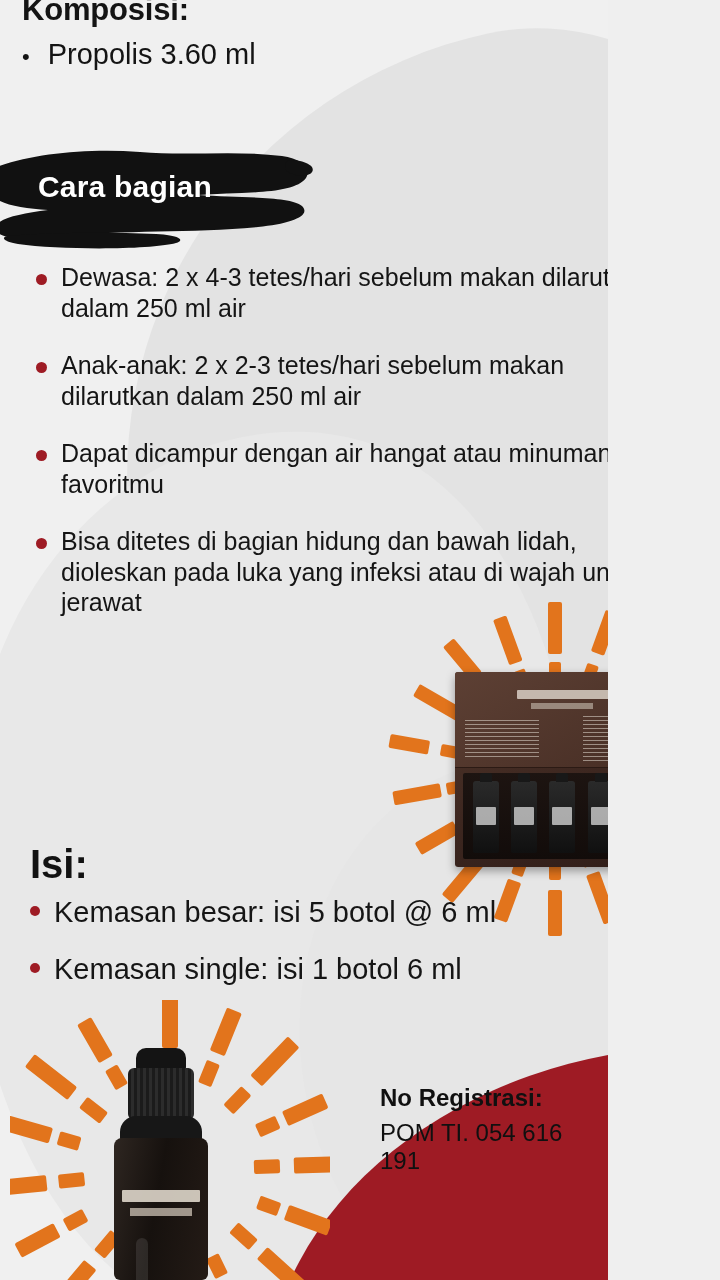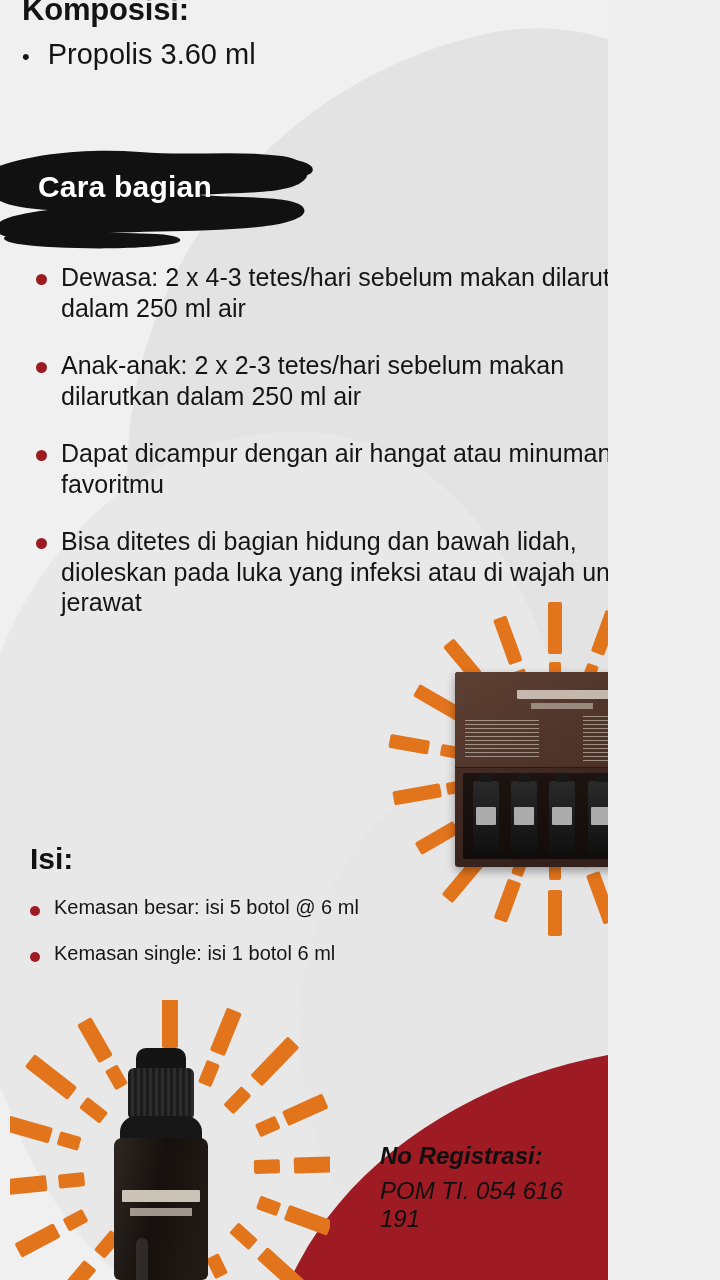--- a/index.html
+++ b/index.html
@@ -122,37 +122,37 @@
   .li .txt {
     font-size: 25px;
     line-height: 1.22;
     color: #151515;
   }
 
   
   .isi-head {
     position: absolute;
     left: 30px; top: 842px;
-    font-size: 30px;
+    font-size: 40px;
     font-weight: 700;
     color: #121212;
   }
   .isi-list {
     position: absolute;
     left: 30px; top: 895px;
     width: 470px;
   }
   .isi-list .li { margin-bottom: 22px; }
   .isi-list .li .dot { margin-top: 11px; width: 10px; height: 10px; flex-basis: 10px; }
-  .isi-list .li .txt { font-size: 20px; }
+  .isi-list .li .txt { font-size: 29px; }
 
   
   .reg {
     position: absolute;
-    left: 380px; top: 1142px; font-style: italic;
+    left: 380px; top: 1084px;
   }
   .reg .reg-title {
     font-size: 24px;
     font-weight: 700;
     color: #101010;
     margin-bottom: 7px;
   }
   .reg .reg-value {
     font-size: 24px;
     color: #101010;

